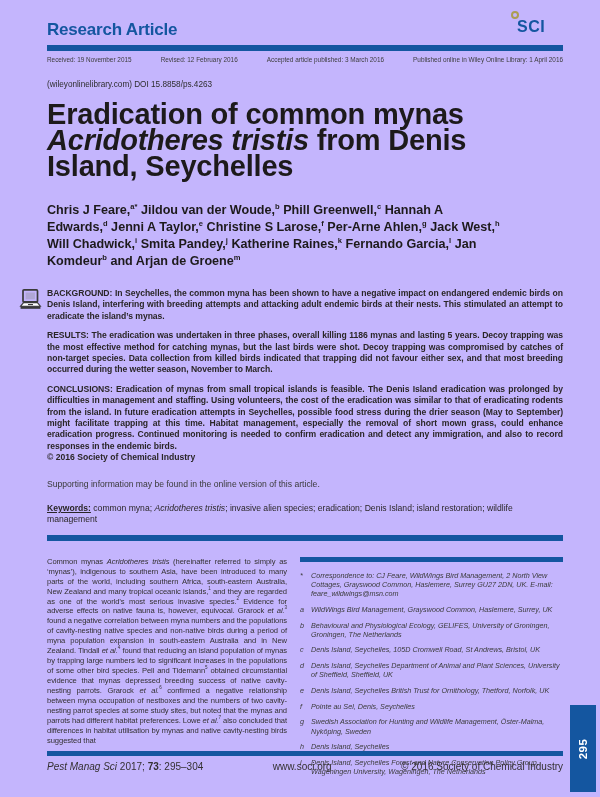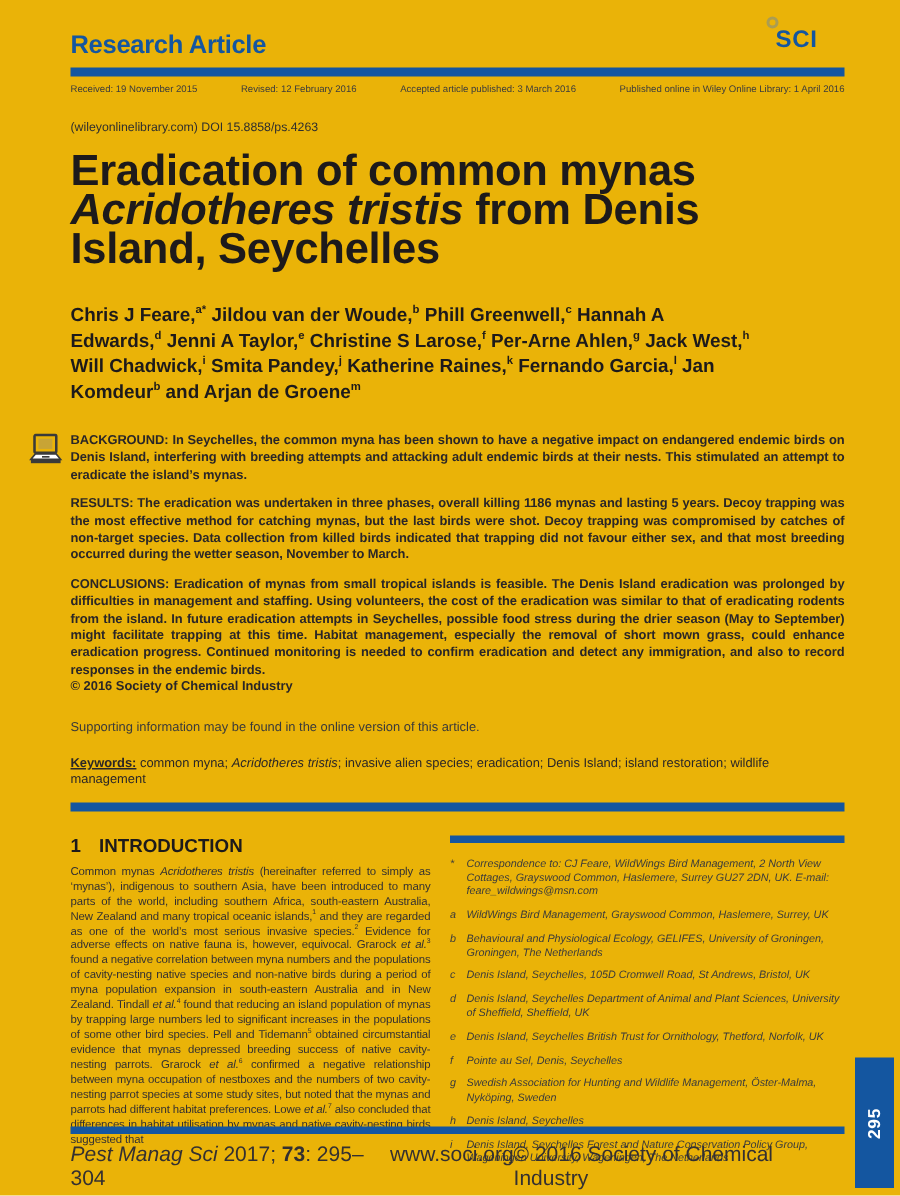--- a/index.html
+++ b/index.html
@@ -5,21 +5,21 @@
   :root{
     --blue:#1456a0;
     --olive:#ab9d52;
     --ink:#262223;
   }
   *{box-sizing:border-box;}
   html,body{margin:0;padding:0;background:#ffffff;}
   .page{
     position:relative;
     width:600px;height:797px;
-    background:#eab308;
+    background:#c4b5fd;
     font-family:"Liberation Sans",sans-serif;
     color:var(--ink);
     overflow:hidden;
   }
   .content{padding:20px 37px 0 47px;}
 
   
   .article-type{
     color:var(--blue);
     font-size:17px;font-weight:bold;
@@ -106,21 +106,21 @@
   }
   .aff-row:first-child{margin-top:0;}
   .aff-marker{width:11px;flex:none;text-align:left;}
   .aff-text{flex:1;}
 
   
   .footer-rule{position:absolute;left:47px;right:37px;top:751px;height:5px;background:var(--blue);}
   .footer-row{
     position:absolute;left:47px;right:37px;top:761px;
     display:flex;justify-content:space-between;align-items:baseline;
-    font-size:14px;color:#343031;
+    font-size:10px;color:#343031;
   }
   .footer-left i{font-style:italic;}
   .page-tab{
     position:absolute;right:4px;top:705px;width:26px;height:87px;
     background:var(--blue);
     display:flex;align-items:center;justify-content:center;
   }
   .page-tab span{
     transform:rotate(-90deg);
     color:#fff;font-weight:bold;font-size:11.5px;letter-spacing:0.5px;
@@ -171,23 +171,20 @@
       <div class="supporting">Supporting information may be found in the online version of this article.</div>
       <div class="keywords">
         <span class="kw-label">Keywords:</span><span><span> common myna; </span><i>Acridotheres tristis</i><span>; invasive alien species; eradication; Denis Island; island restoration; wildlife management</span></span>
       </div>
     </div>
 
     <div class="rule rule-mid"></div>
 
     <div class="columns">
       <div class="col-left">
-        <h2 class="section-head">
-          <span class="sec-num">1</span><span>INTRODUCTION</span>
-        </h2>
         <p class="body-p"><span>Common mynas </span><i>Acridotheres tristis</i><span> (hereinafter referred to simply as ‘mynas’), indigenous to southern Asia, have been introduced to many parts of the world, including southern Africa, south-eastern Australia, New Zealand and many tropical oceanic islands,</span><sup>1</sup><span> and they are regarded as one of the world’s most serious invasive species.</span><sup>2</sup><span> Evidence for adverse effects on native fauna is, however, equivocal. Grarock </span><i>et al.</i><sup>3</sup><span> found a negative correlation between myna numbers and the populations of cavity-nesting native species and non-native birds during a period of myna population expansion in south-eastern Australia and in New Zealand. Tindall </span><i>et al.</i><sup>4</sup><span> found that reducing an island population of mynas by trapping large numbers led to significant increases in the populations of some other bird species. Pell and Tidemann</span><sup>5</sup><span> obtained circumstantial evidence that mynas depressed breeding success of native cavity-nesting parrots. Grarock </span><i>et al.</i><sup>6</sup><span> confirmed a negative relationship between myna occupation of nestboxes and the numbers of two cavity-nesting parrot species at some study sites, but noted that the mynas and parrots had different habitat preferences. Lowe </span><i>et al.</i><sup>7</sup><span> also concluded that differences in habitat utilisation by mynas and native cavity-nesting birds suggested that</span></p>
       </div>
       <div class="col-right">
         <div class="col-right-bar"></div>
         <div>
             <div class="aff-row">
               <span class="aff-marker">*</span>
               <span class="aff-text">Correspondence to: CJ Feare, WildWings Bird Management, 2 North View Cottages, Grayswood Common, Haslemere, Surrey GU27 2DN, UK. E-mail: feare_wildwings@msn.com</span>
             </div>
             <div class="aff-row">

